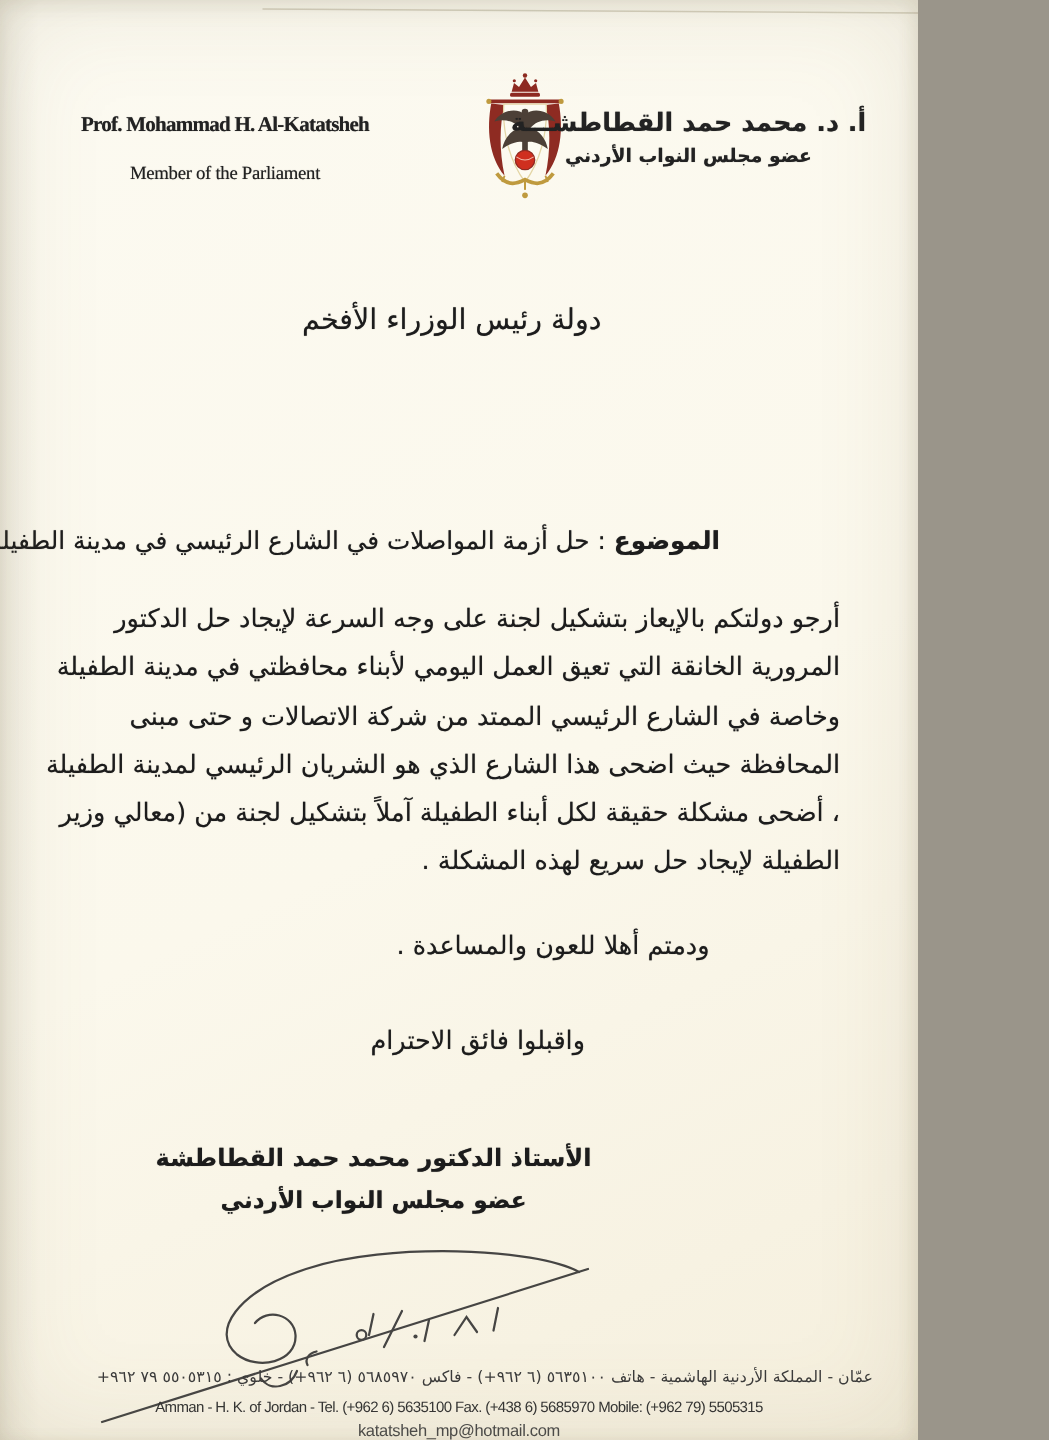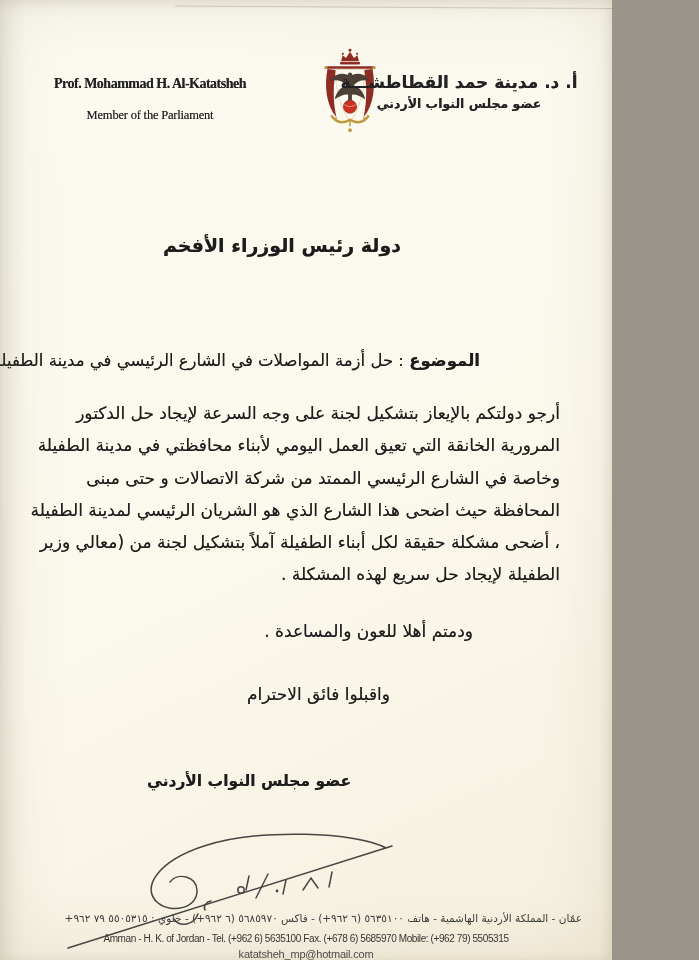--- a/index.html
+++ b/index.html
@@ -24,21 +24,21 @@
   .h-en{left:52px;top:76px;width:196px;text-align:center;
     font-family:"Liberation Serif","DejaVu Serif",serif;color:#222;}
   .h-en .nm{font-size:14px;font-weight:700;letter-spacing:-.5px;}
   .h-en .tt{font-size:12.5px;letter-spacing:-.2px;margin-top:16px;}
   .emblem{left:318px;top:48px;width:64px;height:88px;}
   .h-ar{right:32px;top:72px;width:242px;text-align:center;color:#222;}
   .h-ar .nm{font-size:17px;font-weight:700;}
   .h-ar .tt{font-size:12.5px;font-weight:700;margin-top:4px;}
 
   
-  .salutation{top:202px;right:211px;font-size:19px;font-weight:700;margin-top:32px;}
+  .salutation{top:202px;right:211px;font-size:19px;font-weight:400;}
   .greeting{top:291px;right:78px;font-size:17.5px;font-weight:700;}
   .subject{top:351px;right:132px;font-size:16.5px;}
   .subject .lbl{font-weight:700;}
   .body-block{top:397px;right:52px;text-align:right;font-size:17px;line-height:32.3px;}
   .closing1{top:621px;right:139px;font-size:17px;}
   .closing2{top:684px;right:222px;font-size:17px;}
 
   
   .sig-block{left:103px;top:762px;width:292px;text-align:center;}
   .sig-block .nm{font-size:16px;font-weight:700;}
@@ -90,21 +90,21 @@
 
       <circle cx="30" cy="56" r="6.2" fill="#cf2f1f" stroke="#8e2b22" stroke-width="0.8"></circle>
       <path d="M24.5,54 C28,56.5 32,56.5 35.5,54" stroke="#f0b8a8" stroke-width="0.7" fill="none"></path>
 
       <path d="M12,64.5 C19,74 26,70.5 30,68.5 C34,70.5 41,74 48,64.5" stroke="#bf9a3e" stroke-width="2.4" fill="none"></path>
       <path d="M30,69 L30,75" stroke="#bf9a3e" stroke-width="1.3" fill="none"></path>
       <circle cx="30" cy="78.5" r="1.8" fill="#bf9a3e"></circle>
     </svg>
 
     <div class="abs h-ar ar fuzz">
-      <div class="nm">أ. د. مدينة حمد القطاطشـــة</div>
+      <div class="nm">أ. د. محمد حمد القطاطشـــة</div>
       <div class="tt">عضو مجلس النواب الأردني</div>
     </div>
   </header>
 
   <div class="abs salutation ar fuzz">دولة رئيس الوزراء الأفخم</div>
 
 
   <div class="abs subject ar fuzz">
     <span class="lbl">الموضوع</span><span> : حل أزمة المواصلات في الشارع الرئيسي في مدينة الطفيلة .</span>
   </div>
@@ -115,20 +115,21 @@
     <div>وخاصة في الشارع الرئيسي الممتد من شركة الاتصالات و حتى مبنى</div>
     <div>المحافظة حيث اضحى هذا الشارع الذي هو الشريان الرئيسي لمدينة الطفيلة</div>
     <div>، أضحى مشكلة حقيقة لكل أبناء الطفيلة آملاً بتشكيل لجنة من (معالي وزير</div>
     <div>الطفيلة لإيجاد حل سريع لهذه المشكلة .</div>
   </div>
 
   <div class="abs closing1 ar fuzz">ودمتم أهلا للعون والمساعدة .</div>
   <div class="abs closing2 ar fuzz">واقبلوا فائق الاحترام</div>
 
   <div class="abs sig-block ar fuzz">
+    <div class="nm">الأستاذ الدكتور محمد حمد القطاطشة</div>
     <div class="tt">عضو مجلس النواب الأردني</div>
   </div>
 
   <svg class="sig-svg" viewBox="0 0 352 128" aria-hidden="true">
     <g stroke="#2e2e2e" stroke-width="1.5" fill="none" stroke-linecap="round" opacity="0.88">
 
       <path d="M338,20 C310,4 210,0 156,18 C110,33 92,60 110,75 C124,86 150,80 149,62 C148,48 130,44 122,54"></path>
 
       <path d="M20,120 L344,18"></path>
 
@@ -139,17 +140,17 @@
       <circle cx="229" cy="63" r="1.4" fill="#2e2e2e" stroke="none"></circle>
       <path d="M255,62 L263,50 L270,60"></path>
       <path d="M284,44 l-3,15"></path>
       <path d="M150,86 C146,97 132,100 126,91"></path>
       <path d="M163,73 c-5,1 -8,5 -6,9"></path>
     </g>
   </svg>
 
   <footer>
     <div class="abs f-ar ar">عمّان - المملكة الأردنية الهاشمية - هاتف ٥٦٣٥١٠٠ (٦ ٩٦٢+) - فاكس ٥٦٨٥٩٧٠ (٦ ٩٦٢+) - خلوي : ٥٥٠٥٣١٥ ٧٩ ٩٦٢+</div>
-    <div class="abs f-en">Amman - H. K. of Jordan - Tel. (+962 6) 5635100 Fax. (+678 6) 5685970 Mobile: (+962 79) 5505315</div>
+    <div class="abs f-en">Amman - H. K. of Jordan - Tel. (+962 6) 5635100 Fax. (+438 6) 5685970 Mobile: (+962 79) 5505315</div>
     <div class="abs f-email">katatsheh_mp@hotmail.com</div>
   </footer>
 
 </div>
 
 </body></html>

